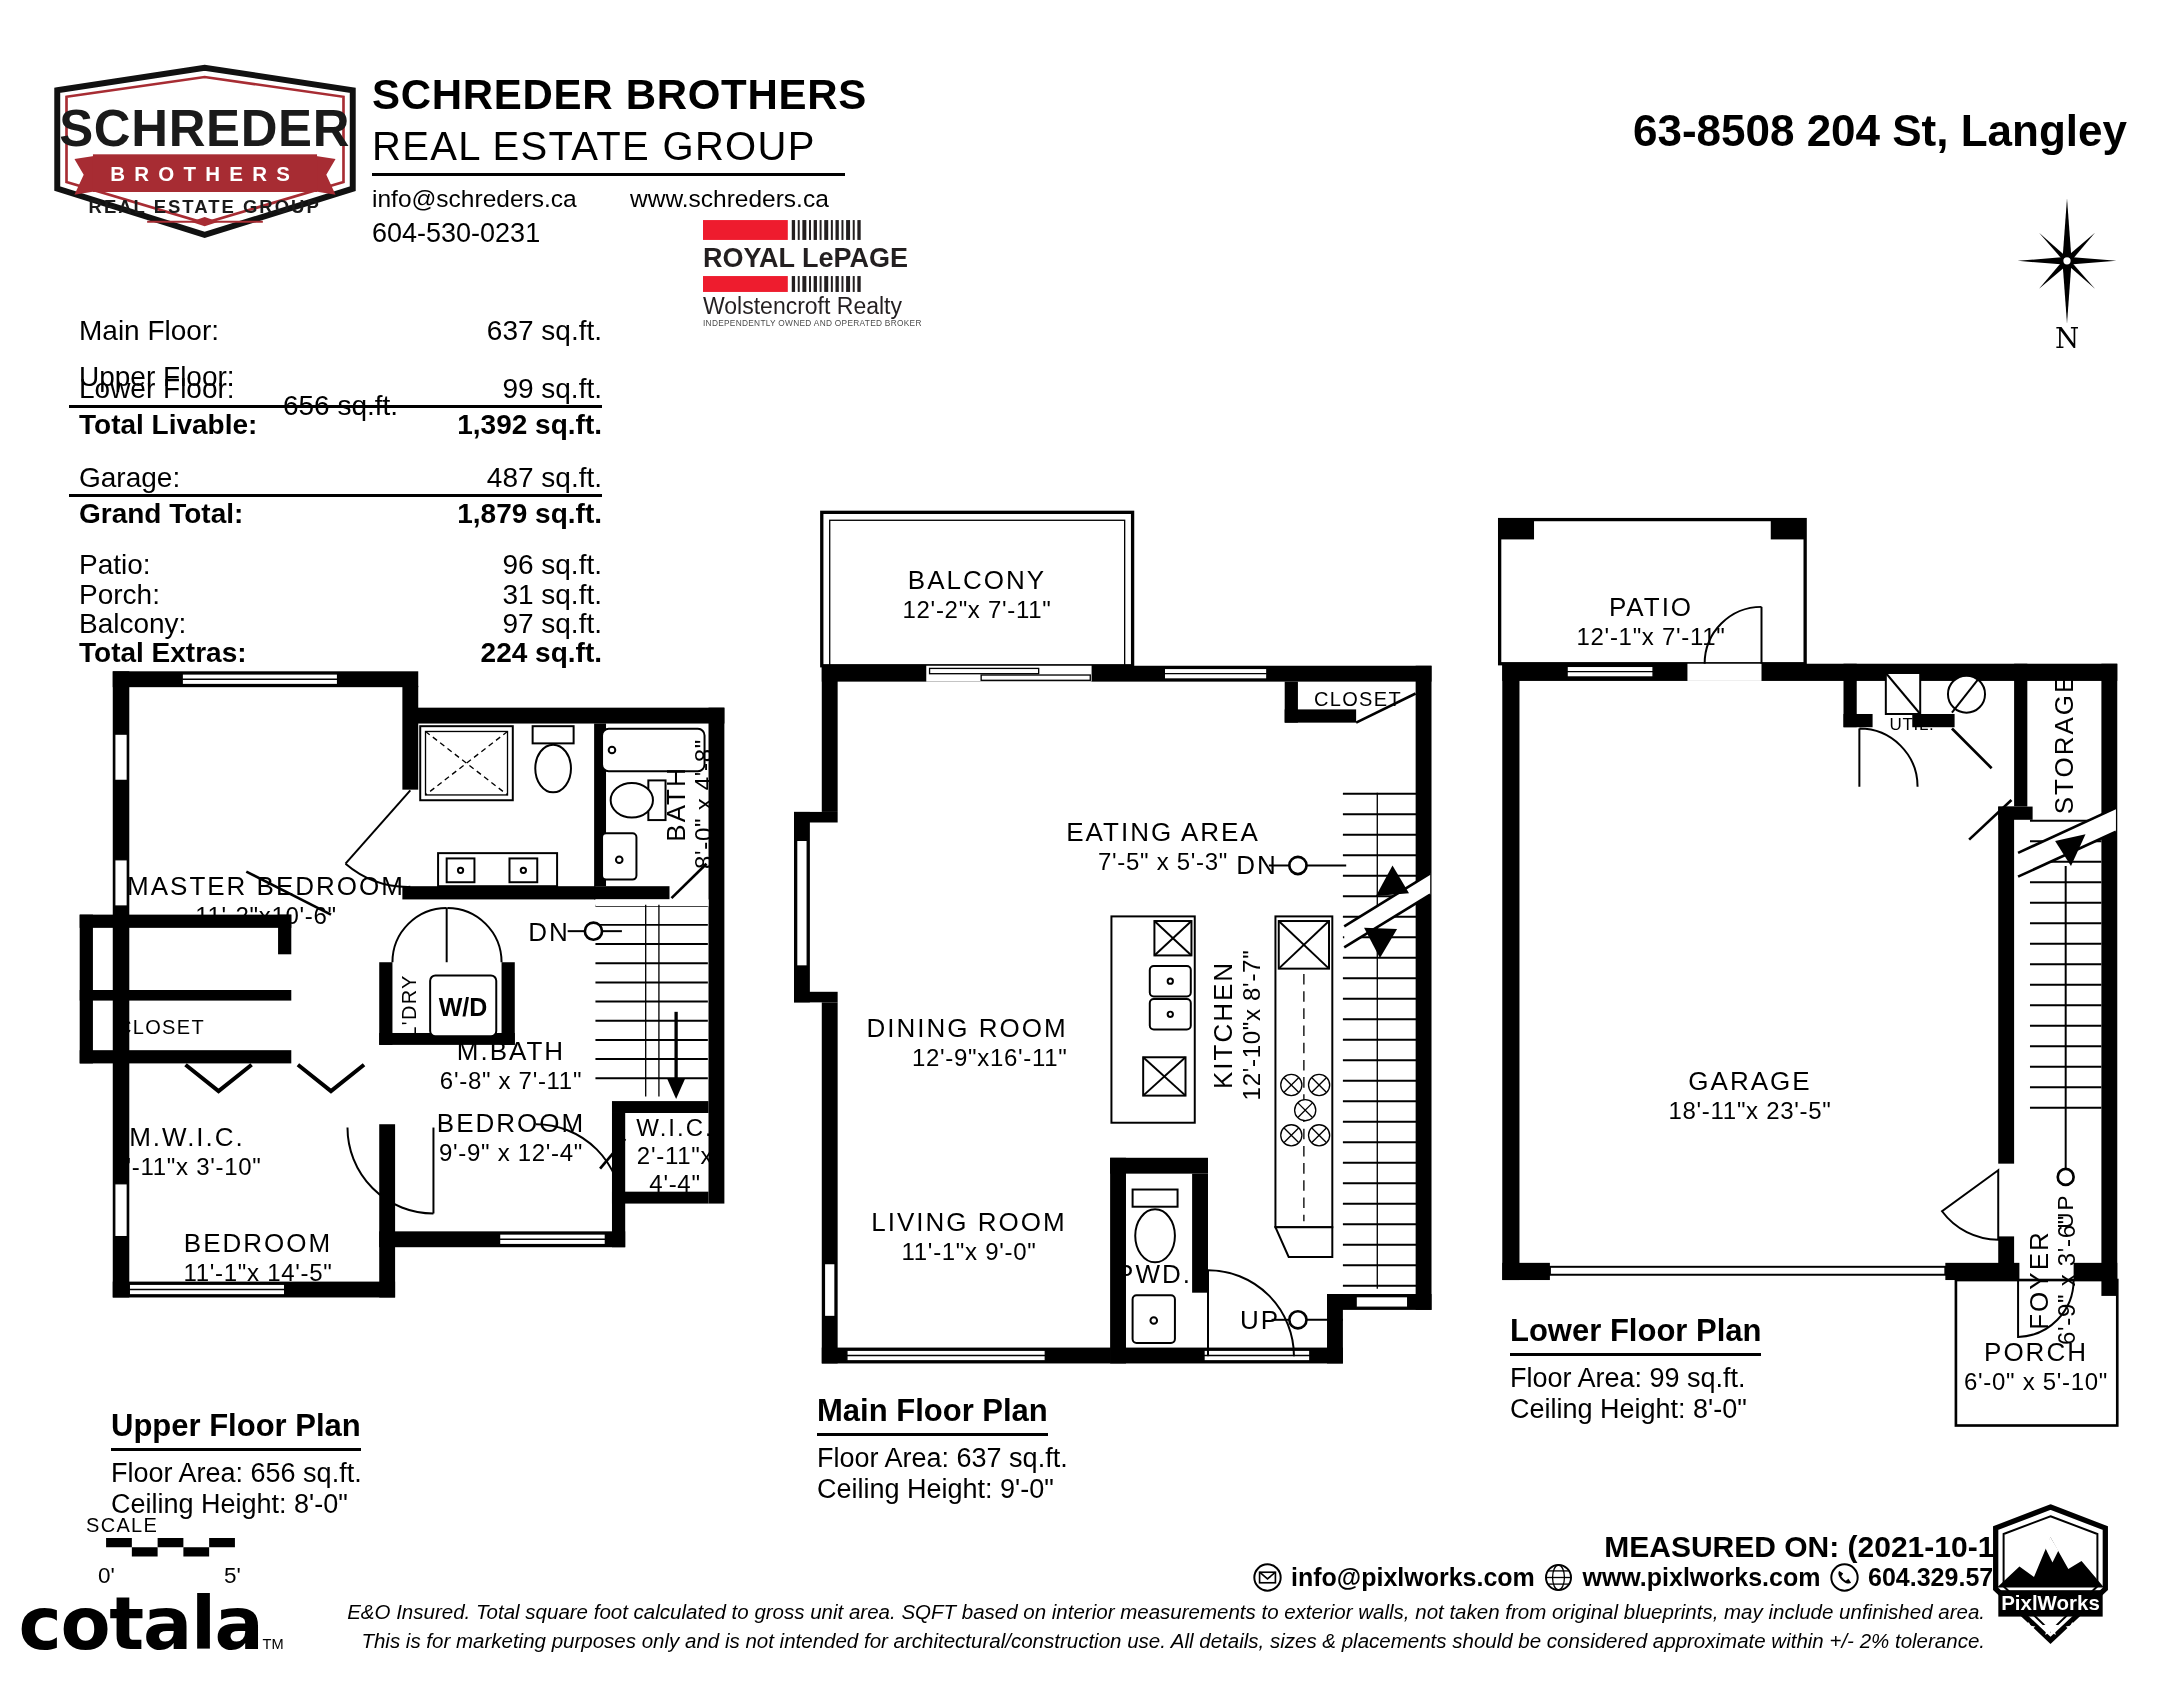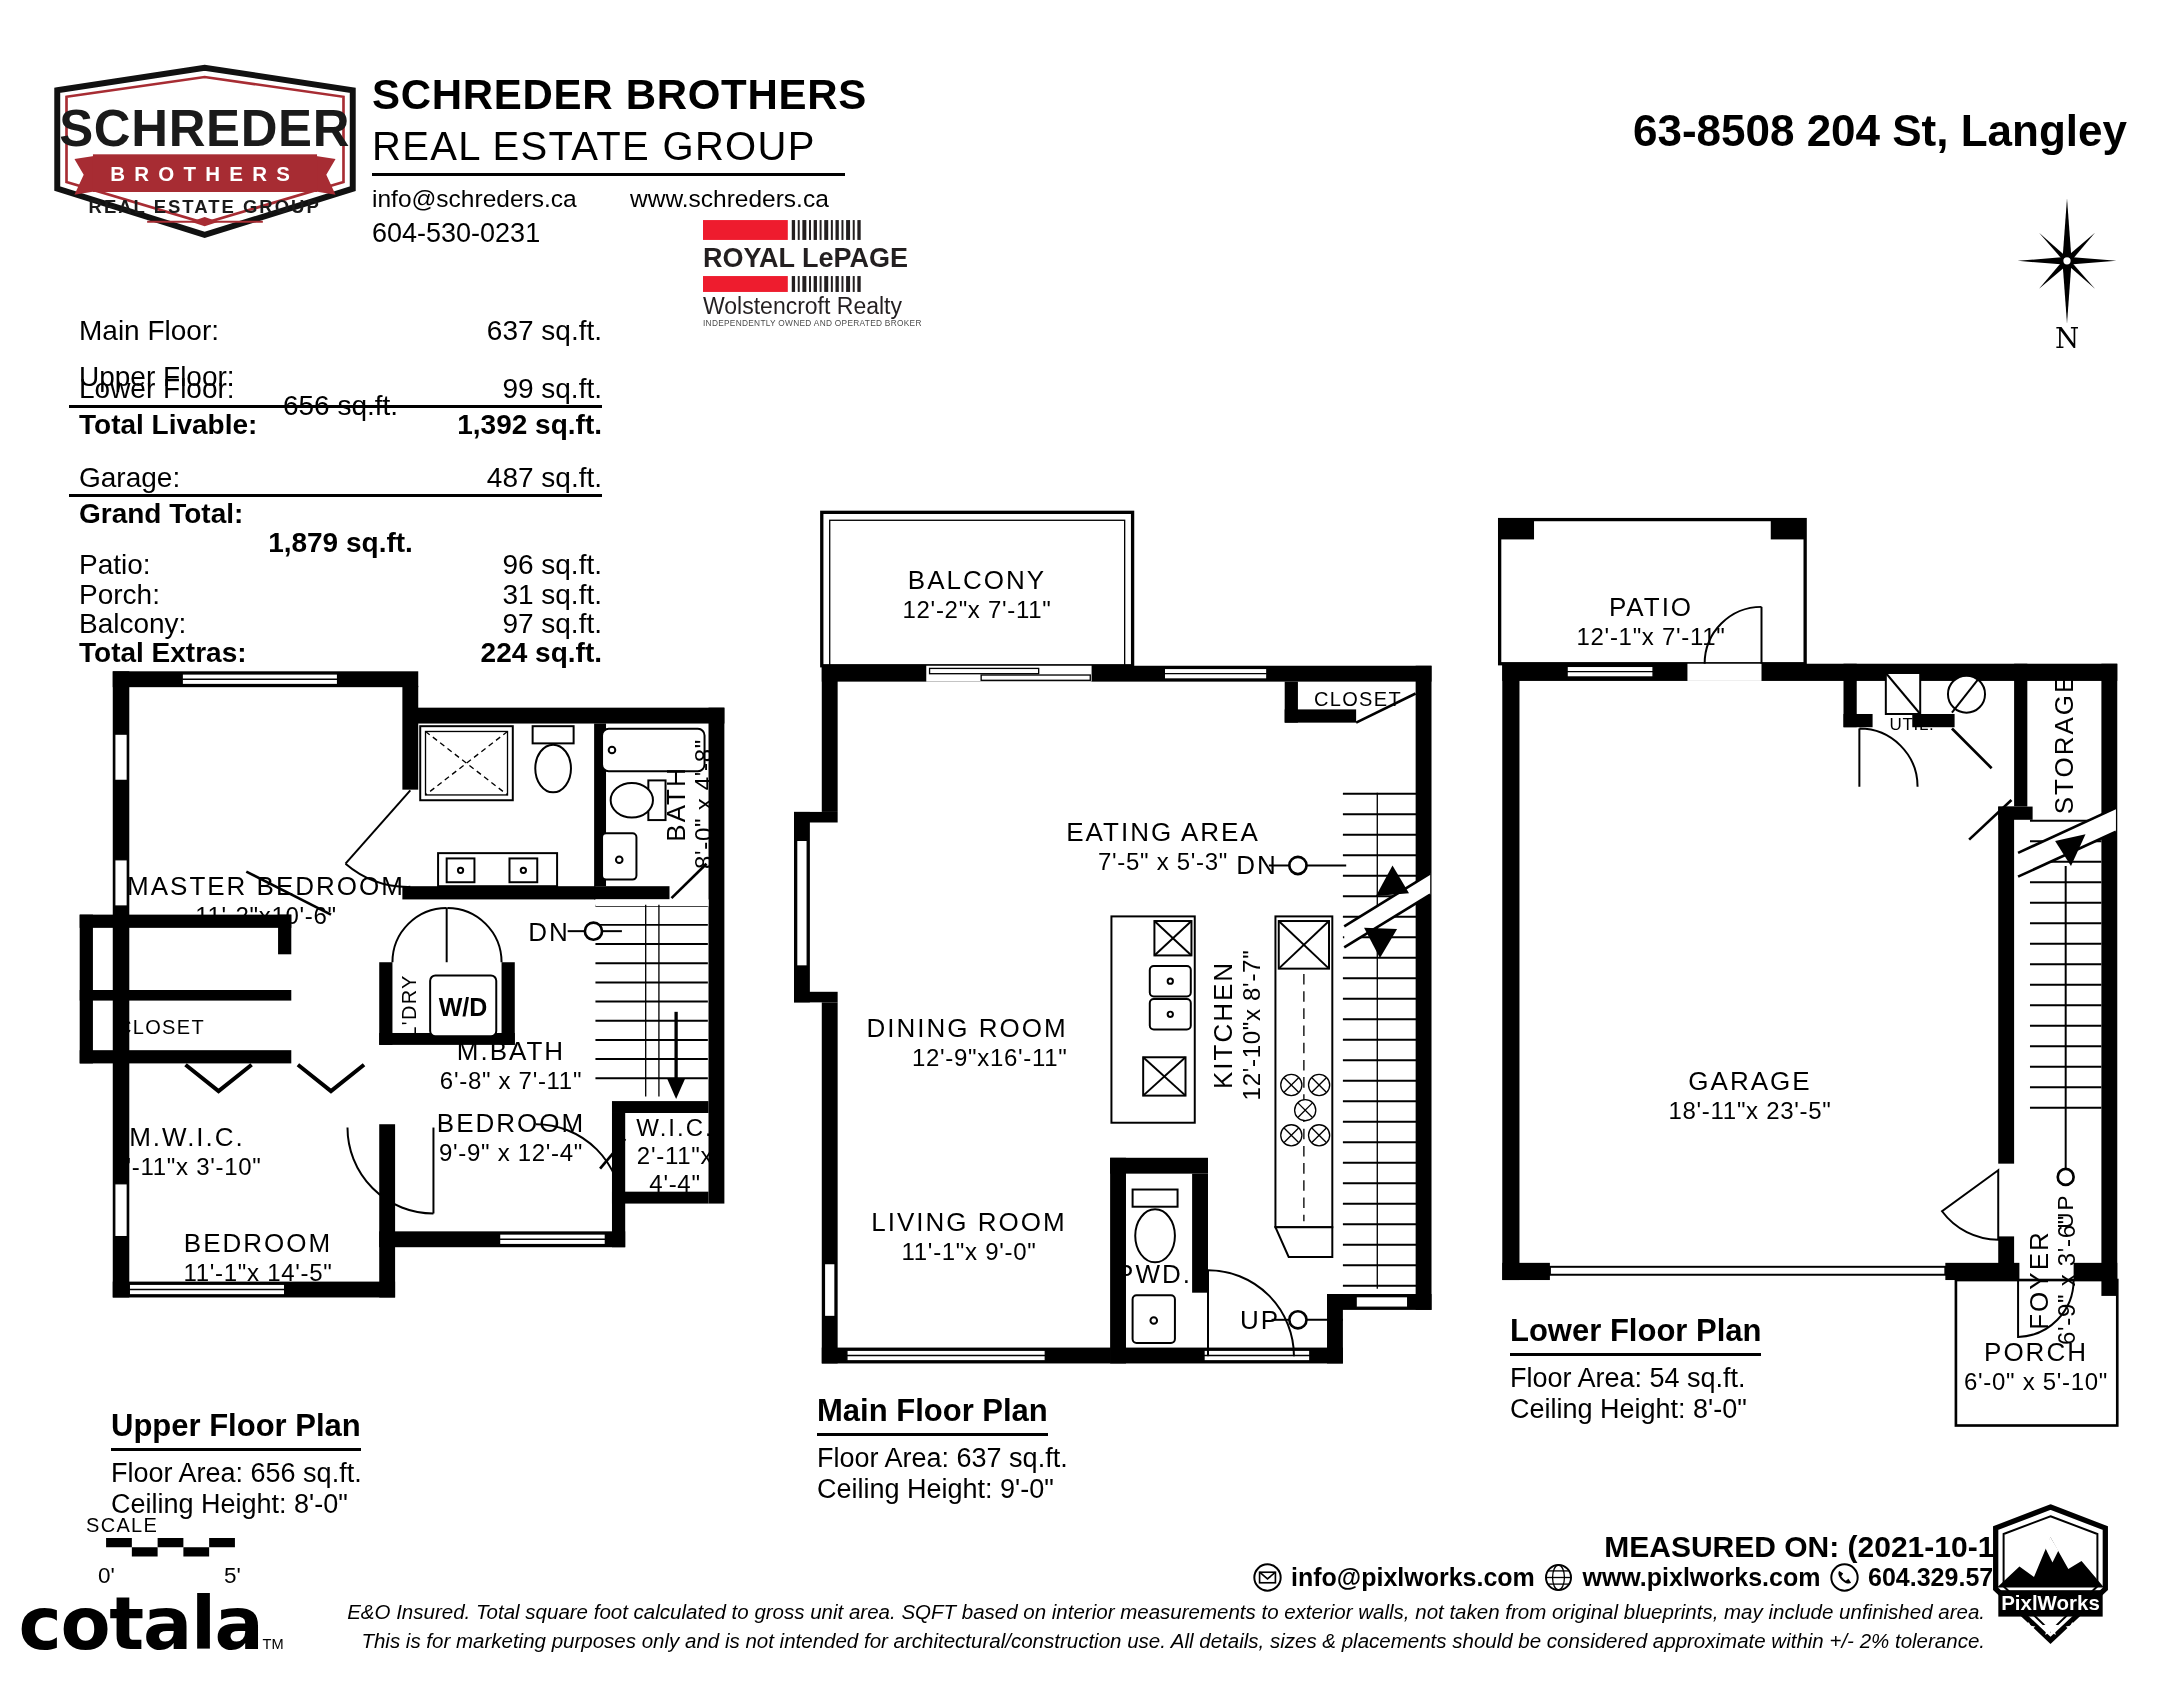--- a/index.html
+++ b/index.html
@@ -141,21 +141,21 @@
   <div class="arow bold" style="top:410px;">
     <span class="l">Total Livable:</span>
     <span class="v">1,392 sq.ft.</span>
     </div>
 
   <div class="arow" style="top:463px;">
     <span class="l">Garage:</span>
     <span class="v">487 sq.ft.</span>
     </div>
   <div class="rule" style="top:494px;"></div>
-  <div class="arow bold" style="top:499px;flex-direction:column;">
+  <div class="arow bold" style="top:499px;">
     <span class="l">Grand Total:</span>
     <span class="v">1,879 sq.ft.</span>
     </div>
 
   <div class="arow" style="top:550px;">
     <span class="l">Patio:</span>
     <span class="v">96 sq.ft.</span>
     </div>
   <div class="arow" style="top:580px;">
     <span class="l">Porch:</span>
@@ -512,21 +512,21 @@
   <div class="plabel rot" style="left:2067px;top:1280px;">
     <div class="rdims">6'-9" x 3'-6"</div>
   </div>
   <div class="plabel" style="left:2036px;top:1366px;">
     <div class="rname">PORCH</div>
     <div class="rdims">6'-0" x 5'-10"</div>
   </div>
 
   <div class="abs" style="left:1510px;top:1313px;">
     <span class="ptitle">Lower Floor Plan</span>
-    <div class="pmeta" style="margin-top:6.6px;">Floor Area: 54 sq.ft.</div>
+    <div class="pmeta" style="margin-top:6.6px;">Floor Area: 99 sq.ft.</div>
     <div class="pmeta">Ceiling Height: 8'-0"</div>
   </div>
 
   <div class="abs scale-lab" style="left:86px;top:1514px;">SCALE</div>
   <svg class="abs" style="left:106px;top:1538px;" width="129" height="18.5" viewBox="0 0 195 28">
     <rect x="0" y="0" width="195" height="28" fill="#fff"></rect>
     <rect x="0" y="0" width="39" height="14" fill="#000"></rect>
     <rect x="78" y="0" width="39" height="14" fill="#000"></rect>
     <rect x="156" y="0" width="39" height="14" fill="#000"></rect>
     <rect x="39" y="14" width="39" height="14" fill="#000"></rect>

